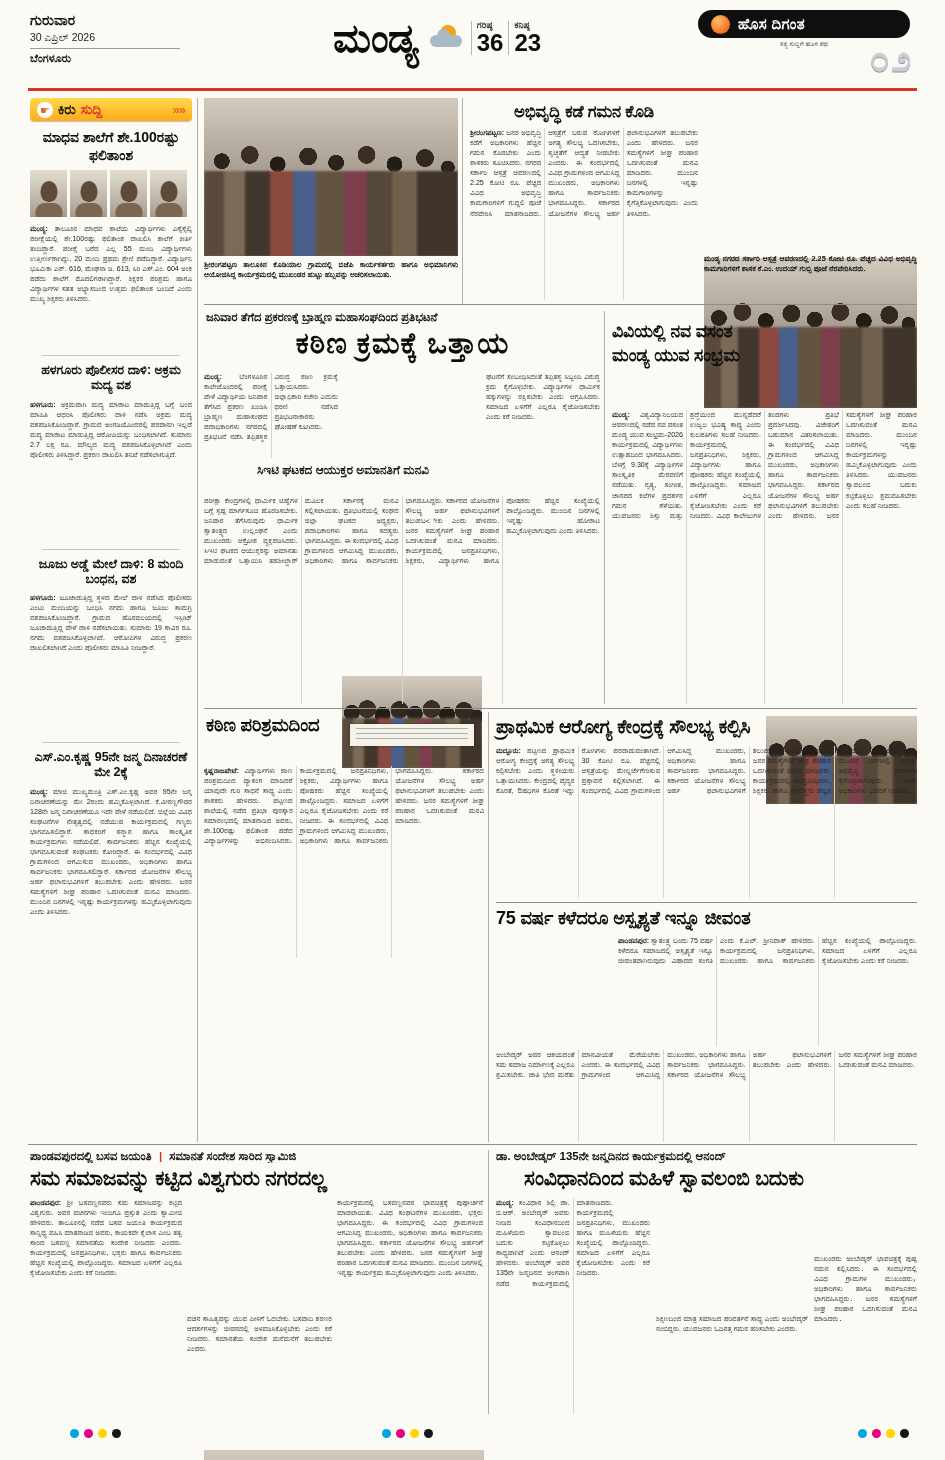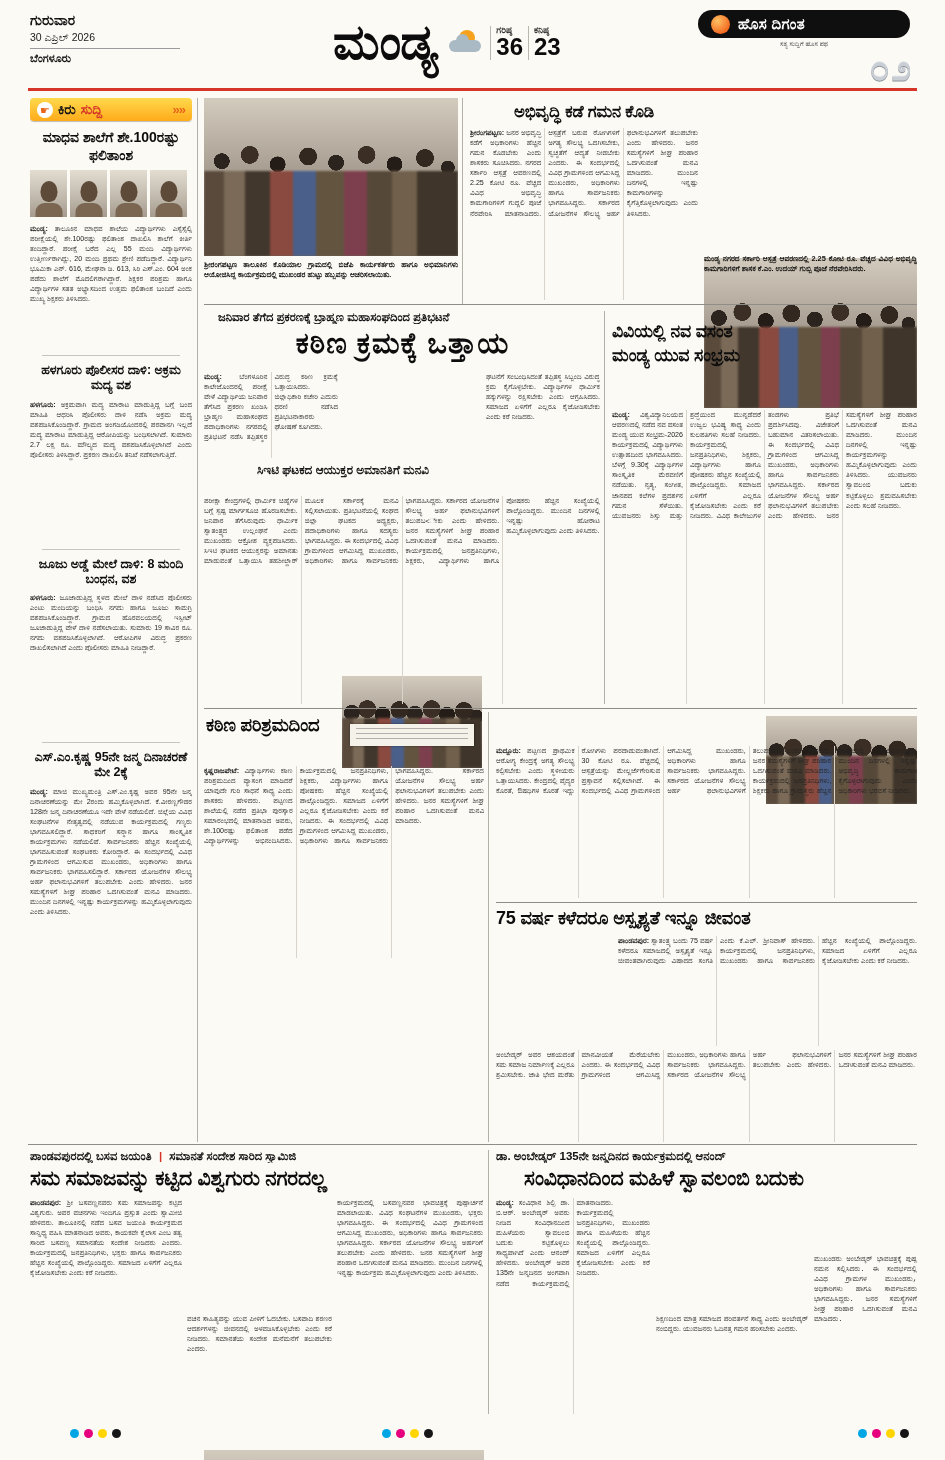--- a/index.html
+++ b/index.html
@@ -18,21 +18,21 @@
 .kicker{font-weight:bold;font-size:11.5px;color:#101010;white-space:nowrap;overflow:hidden;}
 .caption{font-weight:bold;font-size:7.4px;line-height:1.35;text-align:justify;color:#101010;overflow:hidden;}
 .rule-h{background:#8f8d87;height:1px;}
 .rule-v{background:#b3b0a8;width:1px;}
 
 .hdr-day{font-size:14px;font-weight:bold;color:#141414;}
 .hdr-date{font-size:10.5px;margin-top:2px;color:#222;}
 .hdr-sep{height:1px;background:#9b9b9b;margin:4px 0 3px;}
 .hdr-ed{font-size:11px;font-weight:bold;color:#141414;}
 .hdr-center{display:flex;align-items:center;gap:12px;}
-.hdr-city{font-size:49px;font-weight:bold;letter-spacing:-1px;color:#0c0c0c;line-height:1;}
+.hdr-city{font-size:40px;font-weight:bold;letter-spacing:-1px;color:#0c0c0c;line-height:1;}
 .wx{display:flex;align-items:center;gap:5px;}
 .wx-icn{position:relative;width:36px;height:26px;}
 .wx-sun{position:absolute;top:0;left:10px;width:16px;height:16px;border-radius:50%;background:#f6a21d;}
 .wx-cloud{position:absolute;top:10px;left:0;width:32px;height:12px;border-radius:8px;background:#a9bac4;}
 .wx-cloud::before{content:"";position:absolute;left:7px;top:-6px;width:13px;height:13px;border-radius:50%;background:#a9bac4;}
 .wx-sepline{width:1px;height:34px;background:#b9b6ae;}
 .wx-lab{font-size:9px;font-weight:bold;color:#333;line-height:1.1;}
 .wx-val{font-size:24px;font-weight:bold;line-height:1;color:#0c0c0c;}
 .mast{display:flex;align-items:center;gap:8px;height:28px;background:#0f0f0f;border-radius:15px;padding:0 13px;width:212px;}
 .mast-dot{width:19px;height:19px;border-radius:50%;background:radial-gradient(circle at 35% 32%,#ffc163,#f26a21 72%);}
@@ -107,21 +107,21 @@
       </span>
     </div>
   </div>
 
   <div class="abs" style="left:698px;top:10px;width:219px;">
     <div class="mast">
       <span class="mast-dot"></span>
       <span class="mast-title">ಹೊಸ ದಿಗಂತ</span>
     </div>
     <div class="mast-tag">ಸತ್ಯ ಸುದ್ದಿಗೆ ಹೊಸ ಪಥ</div>
-    <div class="abs pnum" style="right:4px;top:40px;">೦೨</div>
+    <div class="abs pnum" style="right:4px;top:31px;">೦೨</div>
   </div>
 
   <div class="abs hdr-rule" style="left:28px;top:88px;width:889px;"></div>
 
   <div class="abs briefs" style="left:30px;top:98px;width:162px;height:1044px;overflow:hidden;">
     <div class="badge">
       <span class="hand">☛</span>
       <span class="p1">ಕಿರು</span>
         <span class="p2">ಸುದ್ದಿ</span>
       <span class="chev">»»</span>
@@ -166,21 +166,21 @@
 
   <div class="abs hl" style="left:470px;top:102px;width:228px;font-size:16.5px;text-align:center;">ಅಭಿವೃದ್ಧಿ ಕಡೆ ಗಮನ ಕೊಡಿ</div>
   <div class="abs bt c3" style="left:470px;top:128px;width:228px;height:172px;">
     <b class="dl">ಶ್ರೀರಂಗಪಟ್ಟಣ:</b><span> ಜನರ ಅಭಿವೃದ್ಧಿ ಕಡೆಗೆ ಅಧಿಕಾರಿಗಳು ಹೆಚ್ಚಿನ ಗಮನ ಕೊಡಬೇಕು ಎಂದು ಶಾಸಕರು ಸೂಚಿಸಿದರು. ನಗರದ ಸರ್ಕಾರಿ ಆಸ್ಪತ್ರೆ ಆವರಣದಲ್ಲಿ 2.25 ಕೋಟಿ ರೂ. ವೆಚ್ಚದ ವಿವಿಧ ಅಭಿವೃದ್ಧಿ ಕಾಮಗಾರಿಗಳಿಗೆ ಗುದ್ದಲಿ ಪೂಜೆ ನೆರವೇರಿಸಿ ಮಾತನಾಡಿದರು. ಆಸ್ಪತ್ರೆಗೆ ಬರುವ ರೋಗಿಗಳಿಗೆ ಅಗತ್ಯ ಸೌಲಭ್ಯ ಒದಗಿಸಬೇಕು, ಸ್ವಚ್ಛತೆಗೆ ಆದ್ಯತೆ ನೀಡಬೇಕು ಎಂದರು. ಈ ಸಂದರ್ಭದಲ್ಲಿ ವಿವಿಧ ಗ್ರಾಮಗಳಿಂದ ಆಗಮಿಸಿದ್ದ ಮುಖಂಡರು, ಅಧಿಕಾರಿಗಳು ಹಾಗೂ ಸಾರ್ವಜನಿಕರು ಭಾಗವಹಿಸಿದ್ದರು. ಸರ್ಕಾರದ ಯೋಜನೆಗಳ ಸೌಲಭ್ಯ ಅರ್ಹ ಫಲಾನುಭವಿಗಳಿಗೆ ತಲುಪಬೇಕು ಎಂದು ಹೇಳಿದರು. ಜನರ ಸಮಸ್ಯೆಗಳಿಗೆ ಶೀಘ್ರ ಪರಿಹಾರ ಒದಗಿಸುವಂತೆ ಮನವಿ ಮಾಡಿದರು. ಮುಂದಿನ ದಿನಗಳಲ್ಲಿ ಇನ್ನಷ್ಟು ಕಾಮಗಾರಿಗಳನ್ನು ಕೈಗೆತ್ತಿಕೊಳ್ಳಲಾಗುವುದು ಎಂದು ತಿಳಿಸಿದರು.</span>
   </div>
   <div class="abs photo crowd" style="left:704px;top:100px;width:213px;height:150px;"></div>
   <div class="abs caption" style="left:704px;top:254px;width:213px;height:46px;">ಮಂಡ್ಯ ನಗರದ ಸರ್ಕಾರಿ ಆಸ್ಪತ್ರೆ ಆವರಣದಲ್ಲಿ 2.25 ಕೋಟಿ ರೂ. ವೆಚ್ಚದ ವಿವಿಧ ಅಭಿವೃದ್ಧಿ ಕಾಮಗಾರಿಗಳಿಗೆ ಶಾಸಕ ಕೆ.ಎಂ. ಉದಯ್ ಗುಬ್ಬಿ ಪೂಜೆ ನೆರವೇರಿಸಿದರು.</div>
 
   <div class="abs rule-h" style="left:204px;top:304px;width:713px;"></div>
 
-  <div class="abs kicker" style="left:218px;top:311px;width:394px;">ಜನಿವಾರ ತೆಗೆದ ಪ್ರಕರಣಕ್ಕೆ ಬ್ರಾಹ್ಮಣ ಮಹಾಸಂಘದಿಂದ ಪ್ರತಿಭಟನೆ</div>
+  <div class="abs kicker" style="left:206px;top:311px;width:394px;">ಜನಿವಾರ ತೆಗೆದ ಪ್ರಕರಣಕ್ಕೆ ಬ್ರಾಹ್ಮಣ ಮಹಾಸಂಘದಿಂದ ಪ್ರತಿಭಟನೆ</div>
   <div class="abs hl" style="left:204px;top:327px;width:397px;font-size:29px;text-align:center;letter-spacing:1px;">ಕಠಿಣ ಕ್ರಮಕ್ಕೆ ಒತ್ತಾಯ</div>
   <div class="abs bt c2" style="left:204px;top:372px;width:134px;height:86px;">
     <b class="dl">ಮಂಡ್ಯ:</b><span> ಬೆಂಗಳೂರಿನ ಕಾಲೇಜೊಂದರಲ್ಲಿ ಪರೀಕ್ಷೆ ವೇಳೆ ವಿದ್ಯಾರ್ಥಿಯ ಜನಿವಾರ ತೆಗೆಸಿದ ಪ್ರಕರಣ ಖಂಡಿಸಿ ಬ್ರಾಹ್ಮಣ ಮಹಾಸಂಘದ ಪದಾಧಿಕಾರಿಗಳು ನಗರದಲ್ಲಿ ಪ್ರತಿಭಟನೆ ನಡೆಸಿ ತಪ್ಪಿತಸ್ಥರ ವಿರುದ್ಧ ಕಠಿಣ ಕ್ರಮಕ್ಕೆ ಒತ್ತಾಯಿಸಿದರು. ಜಿಲ್ಲಾಧಿಕಾರಿ ಕಚೇರಿ ಎದುರು ಧರಣಿ ನಡೆಸಿದ ಪ್ರತಿಭಟನಾಕಾರರು ಘೋಷಣೆ ಕೂಗಿದರು.</span>
   </div>
   <div class="abs photo crowd" style="left:342px;top:368px;width:140px;height:92px;">
     <div class="banner"></div>
   </div>
   <div class="abs bt" style="left:486px;top:372px;width:114px;height:86px;">ಘಟನೆಗೆ ಸಂಬಂಧಿಸಿದಂತೆ ತಪ್ಪಿತಸ್ಥ ಸಿಬ್ಬಂದಿ ವಿರುದ್ಧ ಕ್ರಮ ಕೈಗೊಳ್ಳಬೇಕು. ವಿದ್ಯಾರ್ಥಿಗಳ ಧಾರ್ಮಿಕ ಹಕ್ಕುಗಳನ್ನು ರಕ್ಷಿಸಬೇಕು ಎಂದು ಆಗ್ರಹಿಸಿದರು. ಸಮಾಜದ ಏಳಿಗೆಗೆ ಎಲ್ಲರೂ ಕೈಜೋಡಿಸಬೇಕು ಎಂದು ಕರೆ ನೀಡಿದರು.</div>
   <div class="abs subhead" style="left:204px;top:463px;width:278px;font-size:12px;font-weight:bold;text-align:center;line-height:1.2;">ಸಿಇಟಿ ಘಟಕದ ಆಯುಕ್ತರ ಅಮಾನತಿಗೆ ಮನವಿ</div>
   <div class="abs bt c4" style="left:204px;top:496px;width:396px;height:208px;">ಪರೀಕ್ಷಾ ಕೇಂದ್ರಗಳಲ್ಲಿ ಧಾರ್ಮಿಕ ಚಿಹ್ನೆಗಳ ಬಗ್ಗೆ ಸ್ಪಷ್ಟ ಮಾರ್ಗಸೂಚಿ ಹೊರಡಿಸಬೇಕು. ಜನಿವಾರ ತೆಗೆಸಿರುವುದು ಧಾರ್ಮಿಕ ಸ್ವಾತಂತ್ರ್ಯದ ಉಲ್ಲಂಘನೆ ಎಂದು ಮುಖಂಡರು ಆಕ್ರೋಶ ವ್ಯಕ್ತಪಡಿಸಿದರು. ಸಿಇಟಿ ಘಟಕದ ಆಯುಕ್ತರನ್ನು ಅಮಾನತು ಮಾಡುವಂತೆ ಒತ್ತಾಯಿಸಿ ತಹಶೀಲ್ದಾರ್ ಮೂಲಕ ಸರ್ಕಾರಕ್ಕೆ ಮನವಿ ಸಲ್ಲಿಸಲಾಯಿತು. ಪ್ರತಿಭಟನೆಯಲ್ಲಿ ಸಂಘದ ಜಿಲ್ಲಾ ಘಟಕದ ಅಧ್ಯಕ್ಷರು, ಪದಾಧಿಕಾರಿಗಳು ಹಾಗೂ ಸದಸ್ಯರು ಭಾಗವಹಿಸಿದ್ದರು. ಈ ಸಂದರ್ಭದಲ್ಲಿ ವಿವಿಧ ಗ್ರಾಮಗಳಿಂದ ಆಗಮಿಸಿದ್ದ ಮುಖಂಡರು, ಅಧಿಕಾರಿಗಳು ಹಾಗೂ ಸಾರ್ವಜನಿಕರು ಭಾಗವಹಿಸಿದ್ದರು. ಸರ್ಕಾರದ ಯೋಜನೆಗಳ ಸೌಲಭ್ಯ ಅರ್ಹ ಫಲಾನುಭವಿಗಳಿಗೆ ತಲುಪಬ&lt;ೇಕು ಎಂದು ಹೇಳಿದರು. ಜನರ ಸಮಸ್ಯೆಗಳಿಗೆ ಶೀಘ್ರ ಪರಿಹಾರ ಒದಗಿಸುವಂತೆ ಮನವಿ ಮಾಡಿದರು. ಕಾರ್ಯಕ್ರಮದಲ್ಲಿ ಜನಪ್ರತಿನಿಧಿಗಳು, ಶಿಕ್ಷಕರು, ವಿದ್ಯಾರ್ಥಿಗಳು ಹಾಗೂ ಪೋಷಕರು ಹೆಚ್ಚಿನ ಸಂಖ್ಯೆಯಲ್ಲಿ ಪಾಲ್ಗೊಂಡಿದ್ದರು. ಮುಂದಿನ ದಿನಗಳಲ್ಲಿ ಇನ್ನಷ್ಟು ಹೋರಾಟ ಹಮ್ಮಿಕೊಳ್ಳಲಾಗುವುದು ಎಂದು ತಿಳಿಸಿದರು.</div>
@@ -203,20 +203,21 @@
   </div>
   <div class="abs bt c3" style="left:204px;top:766px;width:280px;height:192px;">
     <b class="dl">ಕೃಷ್ಣರಾಜಪೇಟೆ:</b><span> ವಿದ್ಯಾರ್ಥಿಗಳು ಕಠಿಣ ಪರಿಶ್ರಮದಿಂದ ವ್ಯಾಸಂಗ ಮಾಡಿದರೆ ಯಾವುದೇ ಗುರಿ ಸಾಧನೆ ಸಾಧ್ಯ ಎಂದು ಶಾಸಕರು ಹೇಳಿದರು. ಪಟ್ಟಣದ ಶಾಲೆಯಲ್ಲಿ ನಡೆದ ಪ್ರತಿಭಾ ಪುರಸ್ಕಾರ ಸಮಾರಂಭದಲ್ಲಿ ಮಾತನಾಡಿದ ಅವರು, ಶೇ.100ರಷ್ಟು ಫಲಿತಾಂಶ ಪಡೆದ ವಿದ್ಯಾರ್ಥಿಗಳನ್ನು ಅಭಿನಂದಿಸಿದರು. ಕಾರ್ಯಕ್ರಮದಲ್ಲಿ ಜನಪ್ರತಿನಿಧಿಗಳು, ಶಿಕ್ಷಕರು, ವಿದ್ಯಾರ್ಥಿಗಳು ಹಾಗೂ ಪೋಷಕರು ಹೆಚ್ಚಿನ ಸಂಖ್ಯೆಯಲ್ಲಿ ಪಾಲ್ಗೊಂಡಿದ್ದರು. ಸಮಾಜದ ಏಳಿಗೆಗೆ ಎಲ್ಲರೂ ಕೈಜೋಡಿಸಬೇಕು ಎಂದು ಕರೆ ನೀಡಿದರು. ಈ ಸಂದರ್ಭದಲ್ಲಿ ವಿವಿಧ ಗ್ರಾಮಗಳಿಂದ ಆಗಮಿಸಿದ್ದ ಮುಖಂಡರು, ಅಧಿಕಾರಿಗಳು ಹಾಗೂ ಸಾರ್ವಜನಿಕರು ಭಾಗವಹಿಸಿದ್ದರು. ಸರ್ಕಾರದ ಯೋಜನೆಗಳ ಸೌಲಭ್ಯ ಅರ್ಹ ಫಲಾನುಭವಿಗಳಿಗೆ ತಲುಪಬೇಕು ಎಂದು ಹೇಳಿದರು. ಜನರ ಸಮಸ್ಯೆಗಳಿಗೆ ಶೀಘ್ರ ಪರಿಹಾರ ಒದಗಿಸುವಂತೆ ಮನವಿ ಮಾಡಿದರು.</span>
   </div>
   <div class="abs photo crowd" style="left:204px;top:962px;width:280px;height:142px;">
     
   </div>
 
   <div class="abs rule-v" style="left:488px;top:712px;height:430px;"></div>
 
+  <div class="abs hl" style="left:496px;top:716px;width:421px;font-size:19px;">ಪ್ರಾಥಮಿಕ ಆರೋಗ್ಯ ಕೇಂದ್ರಕ್ಕೆ ಸೌಲಭ್ಯ ಕಲ್ಪಿಸಿ</div>
   <div class="abs bt c5" style="left:496px;top:746px;width:421px;height:152px;">
     <b class="dl">ಮದ್ದೂರು:</b><span> ಪಟ್ಟಣದ ಪ್ರಾಥಮಿಕ ಆರೋಗ್ಯ ಕೇಂದ್ರಕ್ಕೆ ಅಗತ್ಯ ಸೌಲಭ್ಯ ಕಲ್ಪಿಸಬೇಕು ಎಂದು ಸ್ಥಳೀಯರು ಒತ್ತಾಯಿಸಿದರು. ಕೇಂದ್ರದಲ್ಲಿ ವೈದ್ಯರ ಕೊರತೆ, ಔಷಧಿಗಳ ಕೊರತೆ ಇದ್ದು ರೋಗಿಗಳು ಪರದಾಡುವಂತಾಗಿದೆ. 30 ಕೋಟಿ ರೂ. ವೆಚ್ಚದಲ್ಲಿ ಆಸ್ಪತ್ರೆಯನ್ನು ಮೇಲ್ದರ್ಜೆಗೇರಿಸುವ ಪ್ರಸ್ತಾವನೆ ಸಲ್ಲಿಸಲಾಗಿದೆ. ಈ ಸಂದರ್ಭದಲ್ಲಿ ವಿವಿಧ ಗ್ರಾಮಗಳಿಂದ ಆಗಮಿಸಿದ್ದ ಮುಖಂಡರು, ಅಧಿಕಾರಿಗಳು ಹಾಗೂ ಸಾರ್ವಜನಿಕರು ಭಾಗವಹಿಸಿದ್ದರು. ಸರ್ಕಾರದ ಯೋಜನೆಗಳ ಸೌಲಭ್ಯ ಅರ್ಹ ಫಲಾನುಭವಿಗಳಿಗೆ ತಲುಪಬೇಕು ಎಂದು ಹೇಳಿದರು. ಜನರ ಸಮಸ್ಯೆಗಳಿಗೆ ಶೀಘ್ರ ಪರಿಹಾರ ಒದಗಿಸುವಂತೆ ಮನವಿ ಮಾಡಿದರು. ಕಾರ್ಯಕ್ರಮದಲ್ಲಿ ಜನಪ್ರತಿನಿಧಿಗಳು, ಶಿಕ್ಷಕರು ಹಾಗೂ ಗ್ರಾಮಸ್ಥರು ಹೆಚ್ಚಿನ ಸಂಖ್ಯೆಯಲ್ಲಿ ಪಾಲ್ಗೊಂಡಿದ್ದರು. ಮುಂದಿನ ದಿನಗಳಲ್ಲಿ ಇನ್ನಷ್ಟು ಅಭಿವೃದ್ಧಿ ಕಾಮಗಾರಿ ಕೈಗೊಳ್ಳಲಾಗುವುದು ಎಂದು ಅಧಿಕಾರಿಗಳು ಭರವಸೆ ನೀಡಿದರು.</span>
   </div>
   <div class="abs rule-h" style="left:496px;top:902px;width:421px;"></div>
 
   <div class="abs hl" style="left:496px;top:908px;width:421px;font-size:18px;">75 ವರ್ಷ ಕಳೆದರೂ ಅಸ್ಪೃಶ್ಯತೆ ಇನ್ನೂ ಜೀವಂತ</div>
 
   <div class="abs bt c3" style="left:618px;top:936px;width:299px;height:110px;">
     <b class="dl">ಪಾಂಡವಪುರ:</b><span> ಸ್ವಾತಂತ್ರ್ಯ ಬಂದು 75 ವರ್ಷ ಕಳೆದರೂ ಸಮಾಜದಲ್ಲಿ ಅಸ್ಪೃಶ್ಯತೆ ಇನ್ನೂ ಜೀವಂತವಾಗಿರುವುದು ವಿಷಾದದ ಸಂಗತಿ ಎಂದು ಕೆ.ಎಲ್. ಶ್ರೀನಿವಾಸ್ ಹೇಳಿದರು. ಕಾರ್ಯಕ್ರಮದಲ್ಲಿ ಜನಪ್ರತಿನಿಧಿಗಳು, ಮುಖಂಡರು ಹಾಗೂ ಸಾರ್ವಜನಿಕರು ಹೆಚ್ಚಿನ ಸಂಖ್ಯೆಯಲ್ಲಿ ಪಾಲ್ಗೊಂಡಿದ್ದರು. ಸಮಾಜದ ಏಳಿಗೆಗೆ ಎಲ್ಲರೂ ಕೈಜೋಡಿಸಬೇಕು ಎಂದು ಕರೆ ನೀಡಿದರು.</span>
   </div>

